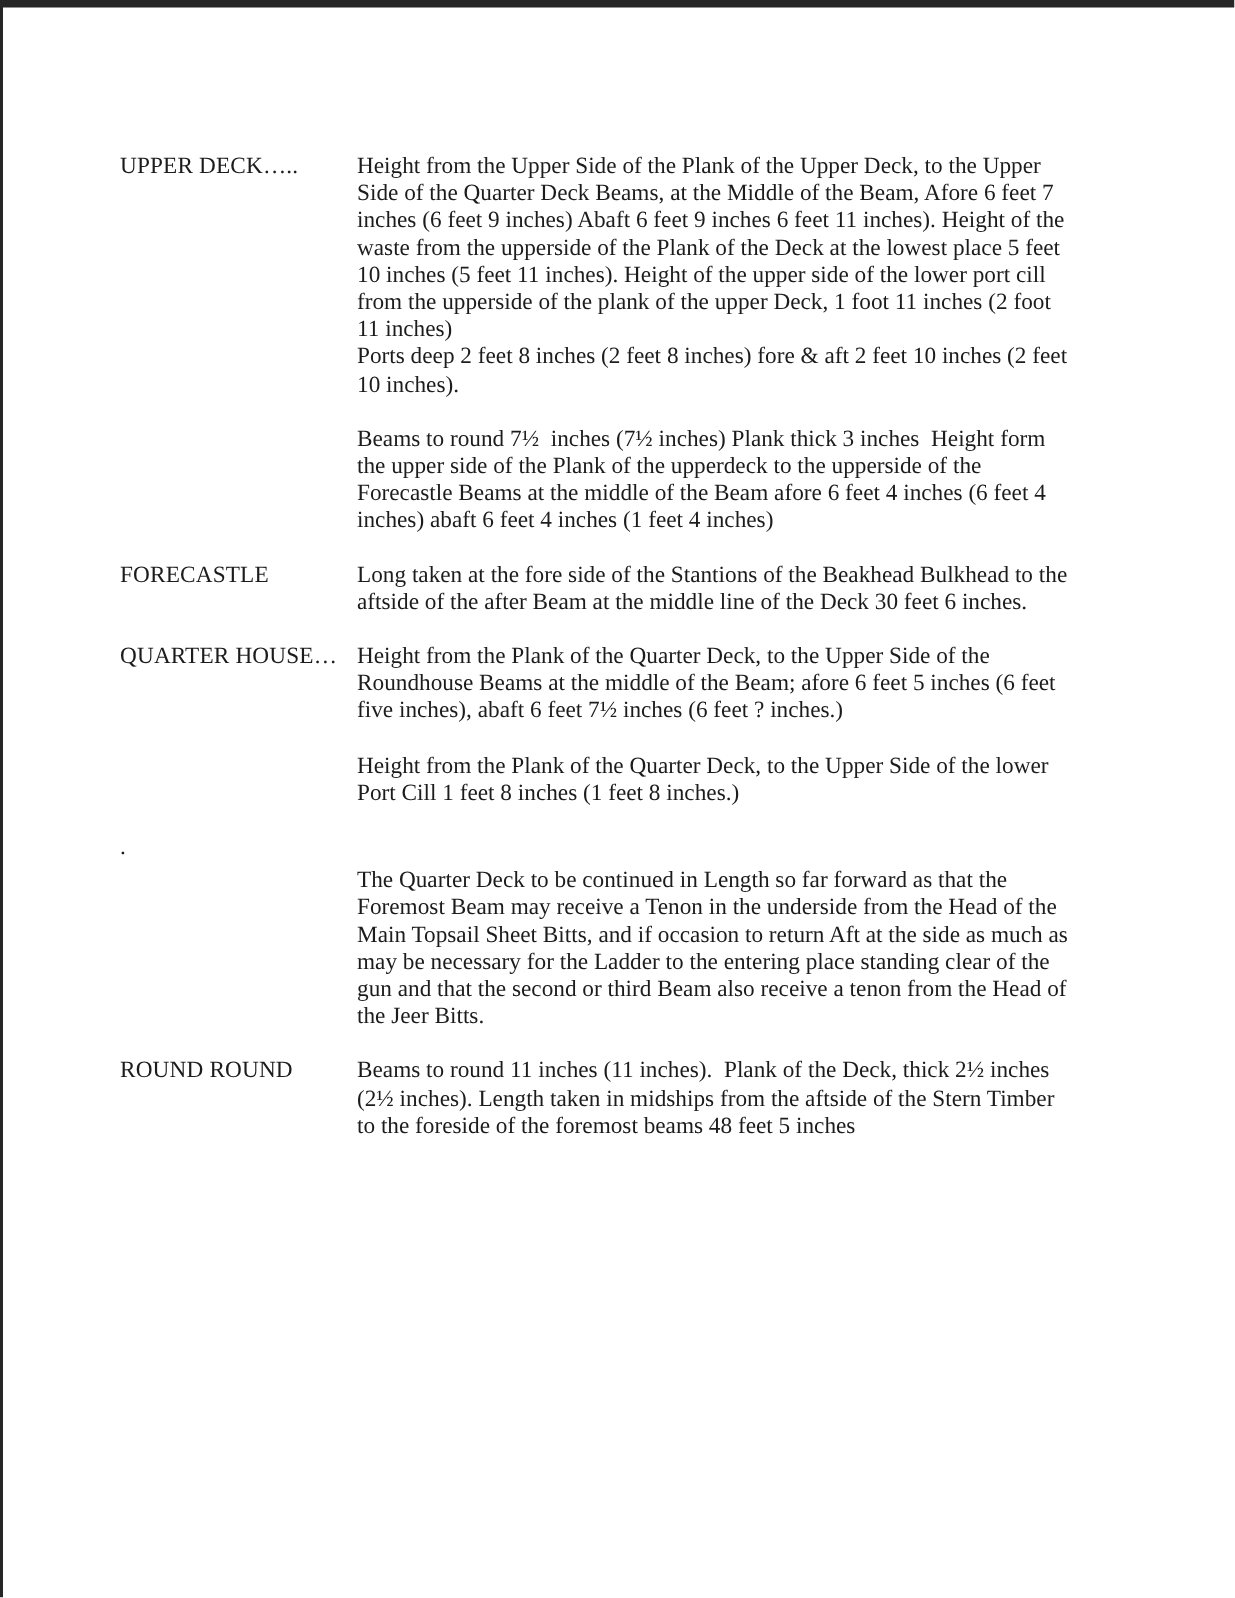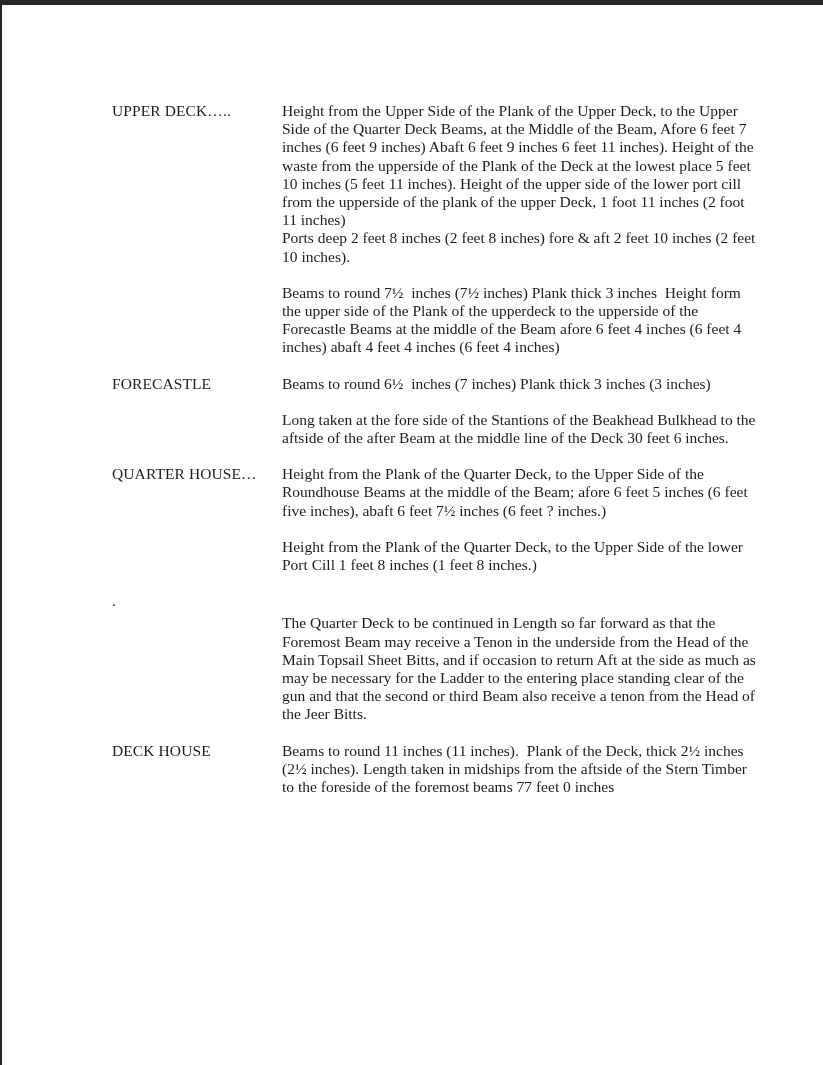--- a/index.html
+++ b/index.html
@@ -11,61 +11,60 @@
     border-top: 5px solid #262626;
     border-left: 2px solid #262626;
     box-sizing: border-box;
     overflow: hidden;
     font-family: "Liberation Serif", "DejaVu Serif", serif;
     color: #1c1c1c;
   }
   .content {
     position: absolute;
     top: 97px;
-    left: 110px;
+    left: 78px;
     width: 636px;
     font-size: 15.5px;
     line-height: 18.2px;
   }
   .section {
     display: grid;
     grid-template-columns: 158px 1fr;
     align-items: start;
   }
   .label {
     white-space: pre;
     letter-spacing: 0.1px;
   }
   .paras { min-width: 0; }
   .para {
     white-space: pre-wrap;
-    margin: 0 0 18px 12px;
+    margin: 0 0 18px 0;
     width: 476px;
   }
   .dot-row { min-height: 18px; margin-bottom: 4px; }
 </style>
 </head>
 <body>
 
 <div id="page">
   <div class="content">
 
     <div class="section">
       <div class="label">UPPER DECK…..</div>
       <div class="paras">
         <p class="para">Height from the Upper Side of the Plank of the Upper Deck, to the Upper Side of the Quarter Deck Beams, at the Middle of the Beam, Afore 6 feet 7 inches (6 feet 9 inches) Abaft 6 feet 9 inches 6 feet 11 inches). Height of the waste from the upperside of the Plank of the Deck at the lowest place 5 feet 10 inches (5 feet 11 inches). Height of the upper side of the lower port cill from the upperside of the plank of the upper Deck, 1 foot 11 inches (2 foot 11 inches)
 Ports deep 2 feet 8 inches (2 feet 8 inches) fore &amp; aft 2 feet 10 inches (2 feet 10 inches).</p>
-        <p class="para">Beams to round 7½  inches (7½ inches) Plank thick 3 inches  Height form the upper side of the Plank of the upperdeck to the upperside of the Forecastle Beams at the middle of the Beam afore 6 feet 4 inches (6 feet 4 inches) abaft 4 feet 4 inches (6 feet 4 inches)</p>
+        <p class="para">Beams to round 7½  inches (7½ inches) Plank thick 3 inches  Height form the upper side of the Plank of the upperdeck to the upperside of the Forecastle Beams at the middle of the Beam afore 6 feet 4 inches (6 feet 4 inches) abaft 6 feet 4 inches (1 feet 4 inches)</p>
       </div>
     </div>
 
     <div class="section">
       <div class="label">FORECASTLE</div>
       <div class="paras">
-        <p class="para">Beams to round 6½  inches (7 inches) Plank thick 3 inches (3 inches)</p>
         <p class="para">Long taken at the fore side of the Stantions of the Beakhead Bulkhead to the aftside of the after Beam at the middle line of the Deck 30 feet 6 inches.</p>
       </div>
     </div>
 
     <div class="section">
       <div class="label">QUARTER HOUSE…</div>
       <div class="paras">
         <p class="para">Height from the Plank of the Quarter Deck, to the Upper Side of the Roundhouse Beams at the middle of the Beam; afore 6 feet 5 inches (6 feet five inches), abaft 6 feet 7½ inches (6 feet ? inches.)</p>
         <p class="para">Height from the Plank of the Quarter Deck, to the Upper Side of the lower Port Cill 1 feet 8 inches (1 feet 8 inches.)</p>
       </div>
@@ -77,20 +76,20 @@
     </div>
 
     <div class="section">
       <div class="label"></div>
       <div class="paras">
         <p class="para">The Quarter Deck to be continued in Length so far forward as that the Foremost Beam may receive a Tenon in the underside from the Head of the Main Topsail Sheet Bitts, and if occasion to return Aft at the side as much as may be necessary for the Ladder to the entering place standing clear of the gun and that the second or third Beam also receive a tenon from the Head of the Jeer Bitts.</p>
       </div>
     </div>
 
     <div class="section">
-      <div class="label">DECK HOUSE</div>
+      <div class="label">ROUND ROUND</div>
       <div class="paras">
-        <p class="para">Beams to round 11 inches (11 inches).  Plank of the Deck, thick 2½ inches (2½ inches). Length taken in midships from the aftside of the Stern Timber to the foreside of the foremost beams 77 feet 0 inches</p>
+        <p class="para">Beams to round 11 inches (11 inches).  Plank of the Deck, thick 2½ inches (2½ inches). Length taken in midships from the aftside of the Stern Timber to the foreside of the foremost beams 48 feet 5 inches</p>
       </div>
     </div>
 
   </div>
 </div>
 
 </body></html>

